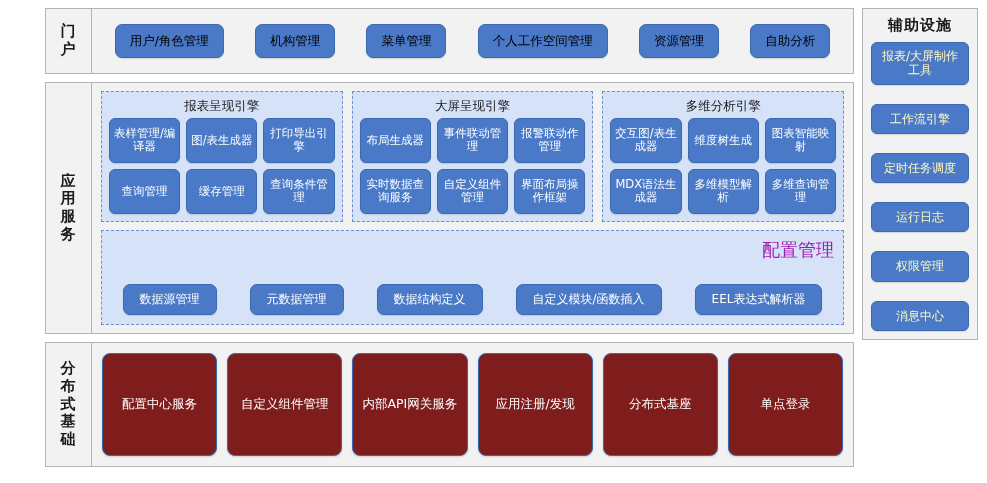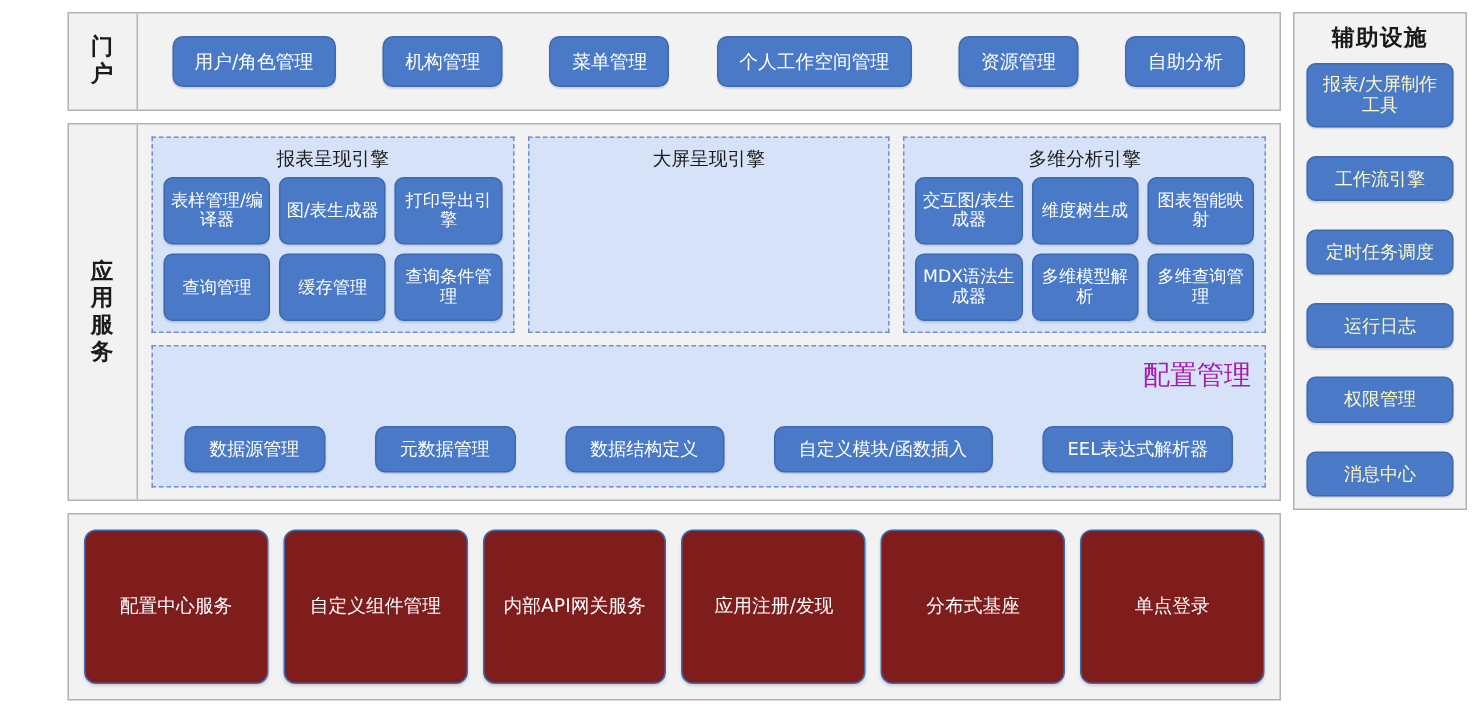--- a/index.html
+++ b/index.html
@@ -72,21 +72,21 @@
   .portal .band-body {
     align-items: center;
     justify-content: space-around;
     padding: 0 10px;
     gap: 6px;
   }
   .pill {
     background: #4a7ac7;
     border: 1px solid #3c69b0;
     border-radius: 7px;
-    color: #ffffff;
+    color: #000000;
     font-size: 12.5px;
     padding: 9px 14px;
     text-align: center;
     white-space: nowrap;
     box-shadow: 0 1px 1px rgba(0,0,0,0.12);
     line-height: 1.15;
   }
 
   
   .appsvc { height: 252px; }
@@ -280,20 +280,28 @@
               <div class="cell">图/表生成器</div>
               <div class="cell">打印导出引擎</div>
               <div class="cell">查询管理</div>
               <div class="cell">缓存管理</div>
               <div class="cell">查询条件管理</div>
             </div>
           </div>
 
           <div class="engine">
             <div class="engine-title">大屏呈现引擎</div>
+            <div class="engine-grid">
+              <div class="cell">布局生成器</div>
+              <div class="cell">事件联动管理</div>
+              <div class="cell">报警联动作管理</div>
+              <div class="cell">实时数据查询服务</div>
+              <div class="cell">自定义组件管理</div>
+              <div class="cell">界面布局操作框架</div>
+            </div>
           </div>
 
           <div class="engine">
             <div class="engine-title">多维分析引擎</div>
             <div class="engine-grid">
               <div class="cell">交互图/表生成器</div>
               <div class="cell">维度树生成</div>
               <div class="cell">图表智能映射</div>
               <div class="cell">MDX语法生成器</div>
               <div class="cell">多维模型解析</div>
@@ -311,20 +319,23 @@
             <div class="config-item">数据结构定义</div>
             <div class="config-item">自定义模块/函数插入</div>
             <div class="config-item">EEL表达式解析器</div>
           </div>
         </div>
 
       </div>
     </div>
 
     <div class="band distbase">
+      <div class="band-label">
+        <span class="vtext">分布式基础</span>
+      </div>
       <div class="band-body">
         <div class="dist-item">配置中心服务</div>
         <div class="dist-item">自定义组件管理</div>
         <div class="dist-item">内部API网关服务</div>
         <div class="dist-item">应用注册/发现</div>
         <div class="dist-item">分布式基座</div>
         <div class="dist-item">单点登录</div>
       </div>
     </div>
 

